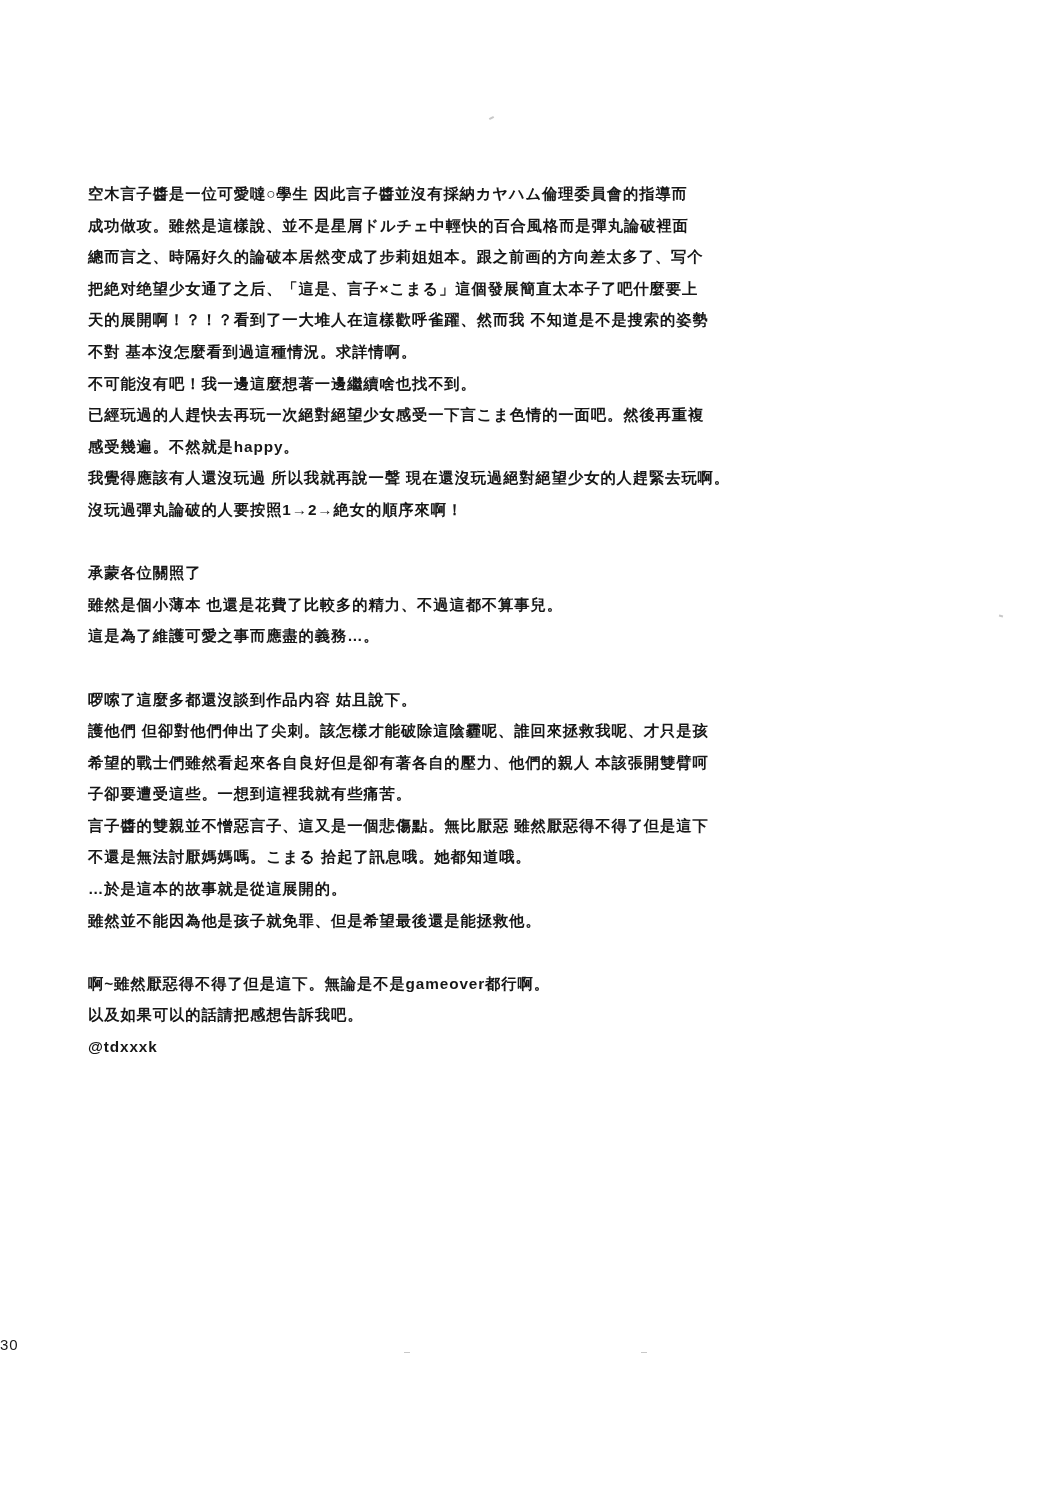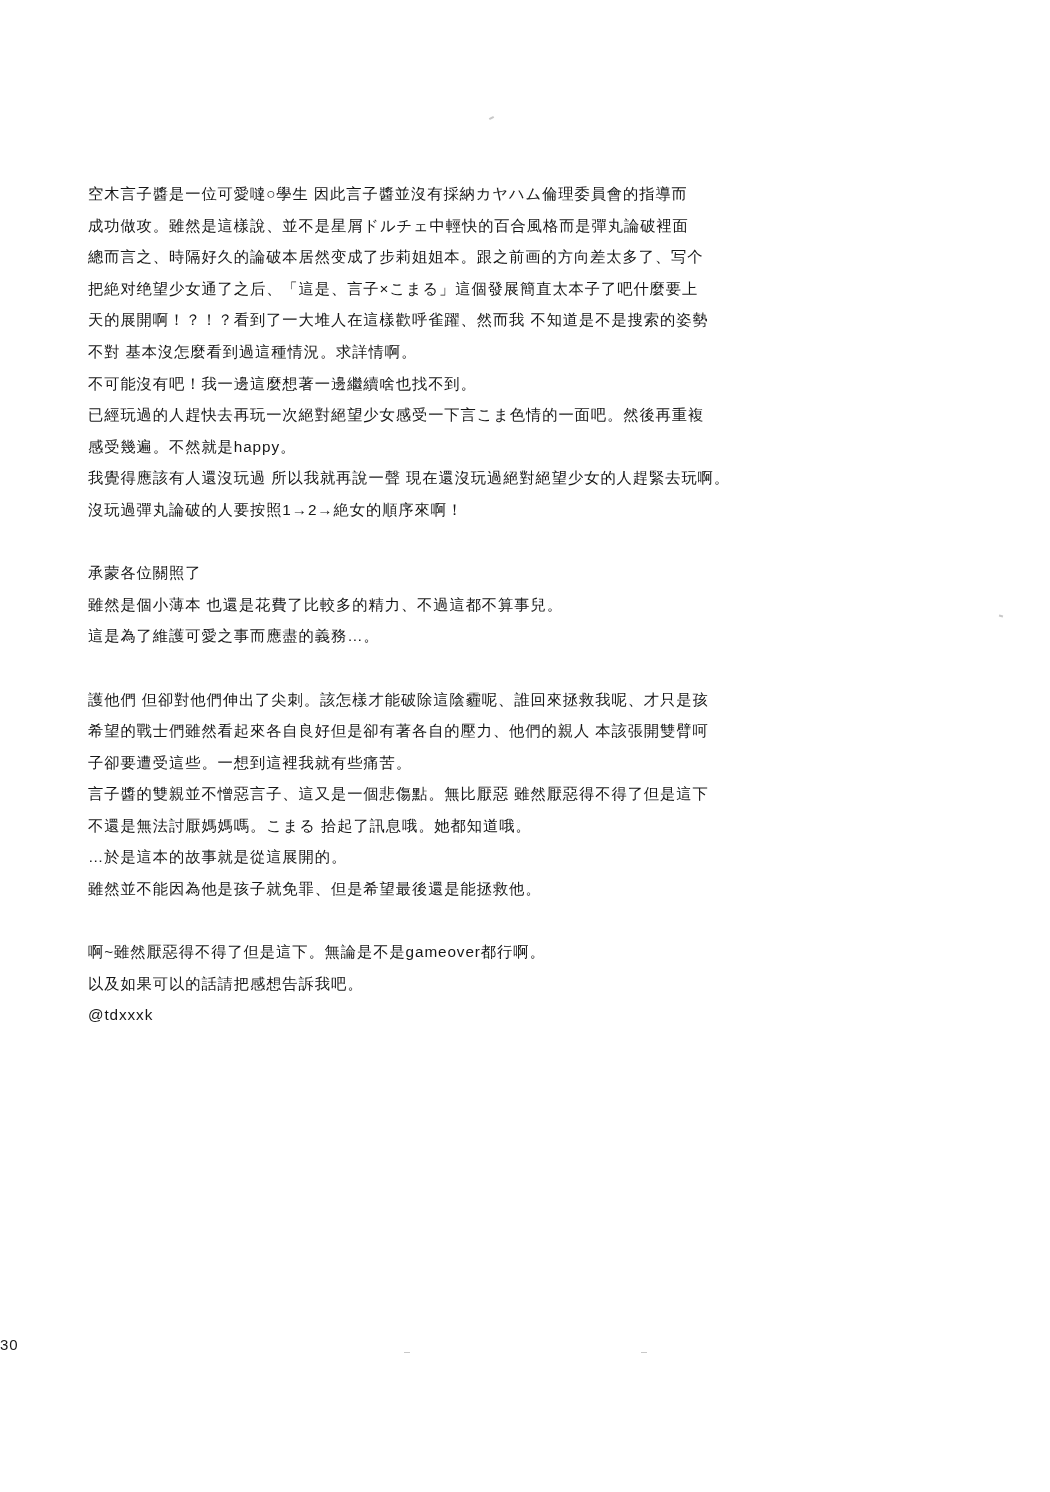--- a/index.html
+++ b/index.html
@@ -26,20 +26,21 @@
   }
   .para {
     margin: 0;
     color: #171717;
     font-size: 15.3px;
     line-height: 31.6px;
     letter-spacing: 0.9px;
     text-align: left;
     white-space: pre-wrap;
     word-break: break-all;
+    font-weight: bold;
   }
   .para.blank {
     height: 31.6px;
     line-height: 31.6px;
   }
   .page-number {
     position: absolute;
     left: 0;
     right: 0;
     top: 1336px;
@@ -77,20 +78,21 @@
     <p class="para">不可能沒有吧！我一邊這麼想著一邊繼續啥也找不到。</p>
     <p class="para">已經玩過的人趕快去再玩一次絕對絕望少女感受一下言こま色情的一面吧。然後再重複</p>
     <p class="para">感受幾遍。不然就是happy。</p>
     <p class="para">我覺得應該有人還沒玩過 所以我就再說一聲 現在還沒玩過絕對絕望少女的人趕緊去玩啊。</p>
     <p class="para">沒玩過彈丸論破的人要按照1→2→絶女的順序來啊！</p>
     <p class="para blank"></p>
     <p class="para">承蒙各位關照了</p>
     <p class="para">雖然是個小薄本 也還是花費了比較多的精力、不過這都不算事兒。</p>
     <p class="para">這是為了維護可愛之事而應盡的義務…。</p>
     <p class="para blank"></p>
+    <p class="para">啰嗦了這麼多都還沒談到作品内容 姑且說下。</p>
     <p class="para">護他們 但卻對他們伸出了尖刺。該怎樣才能破除這陰霾呢、誰回來拯救我呢、才只是孩</p>
     <p class="para">希望的戰士們雖然看起來各自良好但是卻有著各自的壓力、他們的親人 本該張開雙臂呵</p>
     <p class="para">子卻要遭受這些。一想到這裡我就有些痛苦。</p>
     <p class="para">言子醬的雙親並不憎惡言子、這又是一個悲傷點。無比厭惡 雖然厭惡得不得了但是這下</p>
     <p class="para">不還是無法討厭媽媽嗎。こまる 拾起了訊息哦。她都知道哦。</p>
     <p class="para">…於是這本的故事就是從這展開的。</p>
     <p class="para">雖然並不能因為他是孩子就免罪、但是希望最後還是能拯救他。</p>
     <p class="para blank"></p>
     <p class="para">啊~雖然厭惡得不得了但是這下。無論是不是gameover都行啊。</p>
     <p class="para">以及如果可以的話請把感想告訴我吧。</p>

